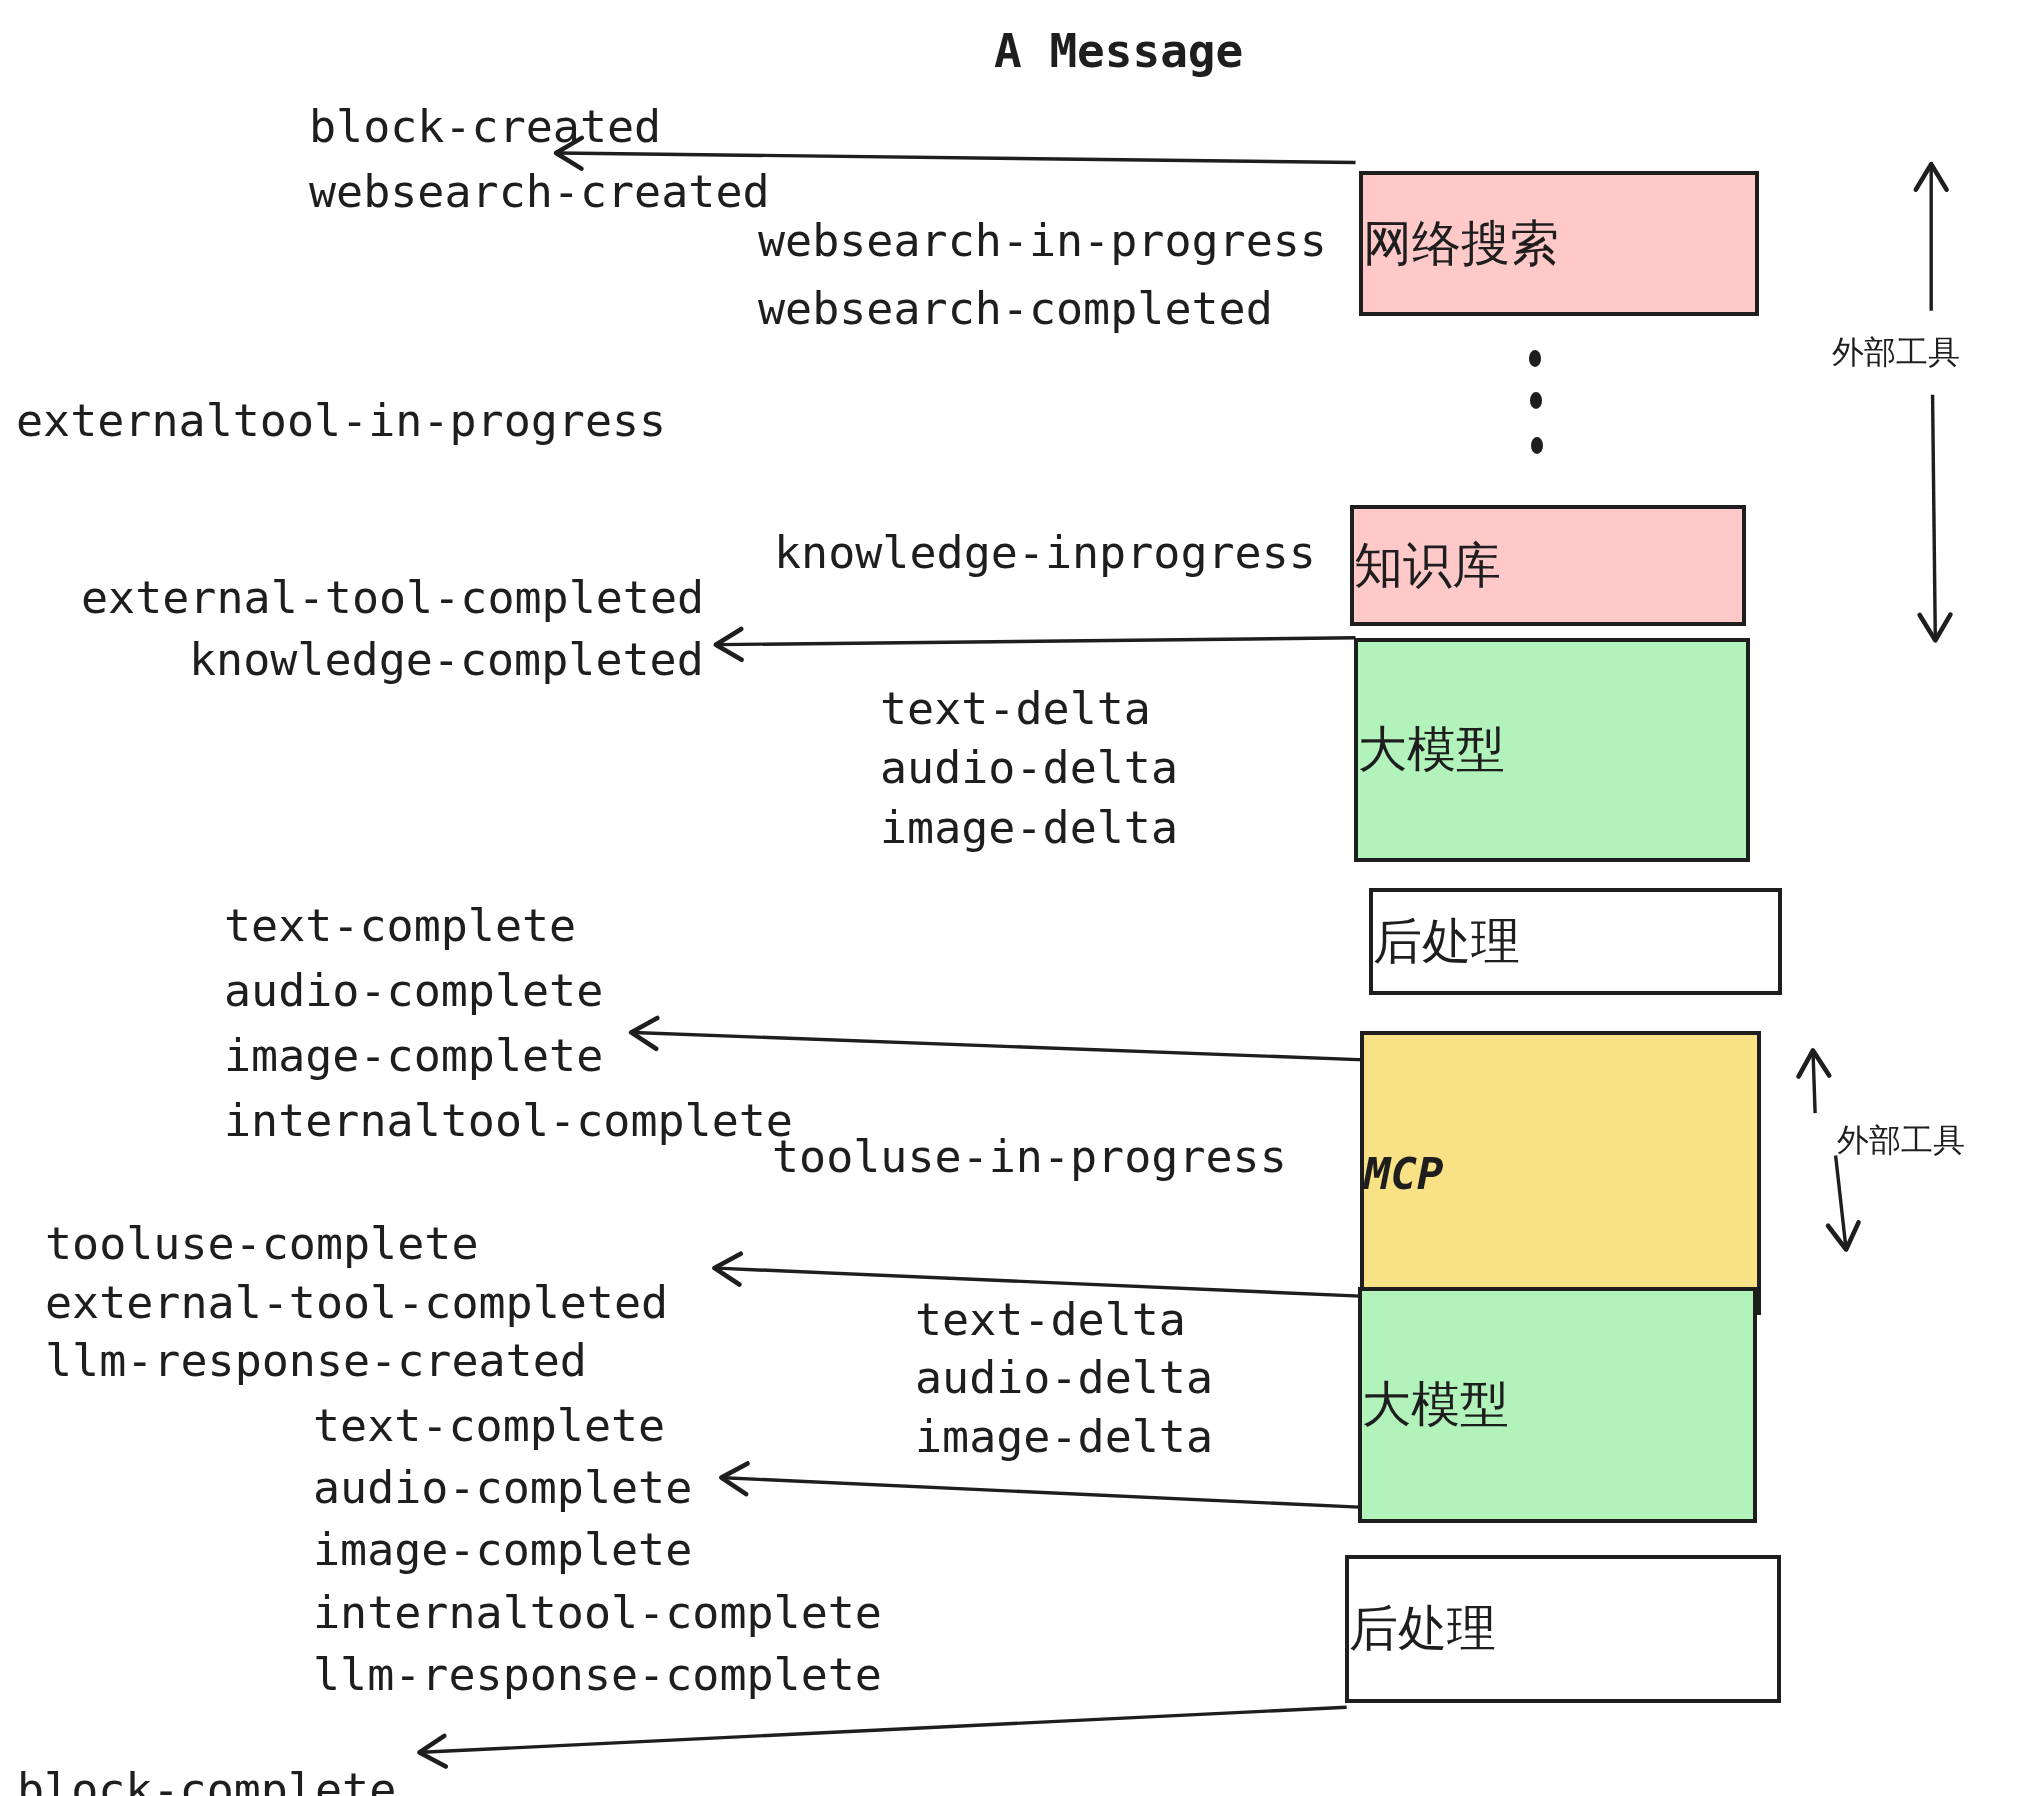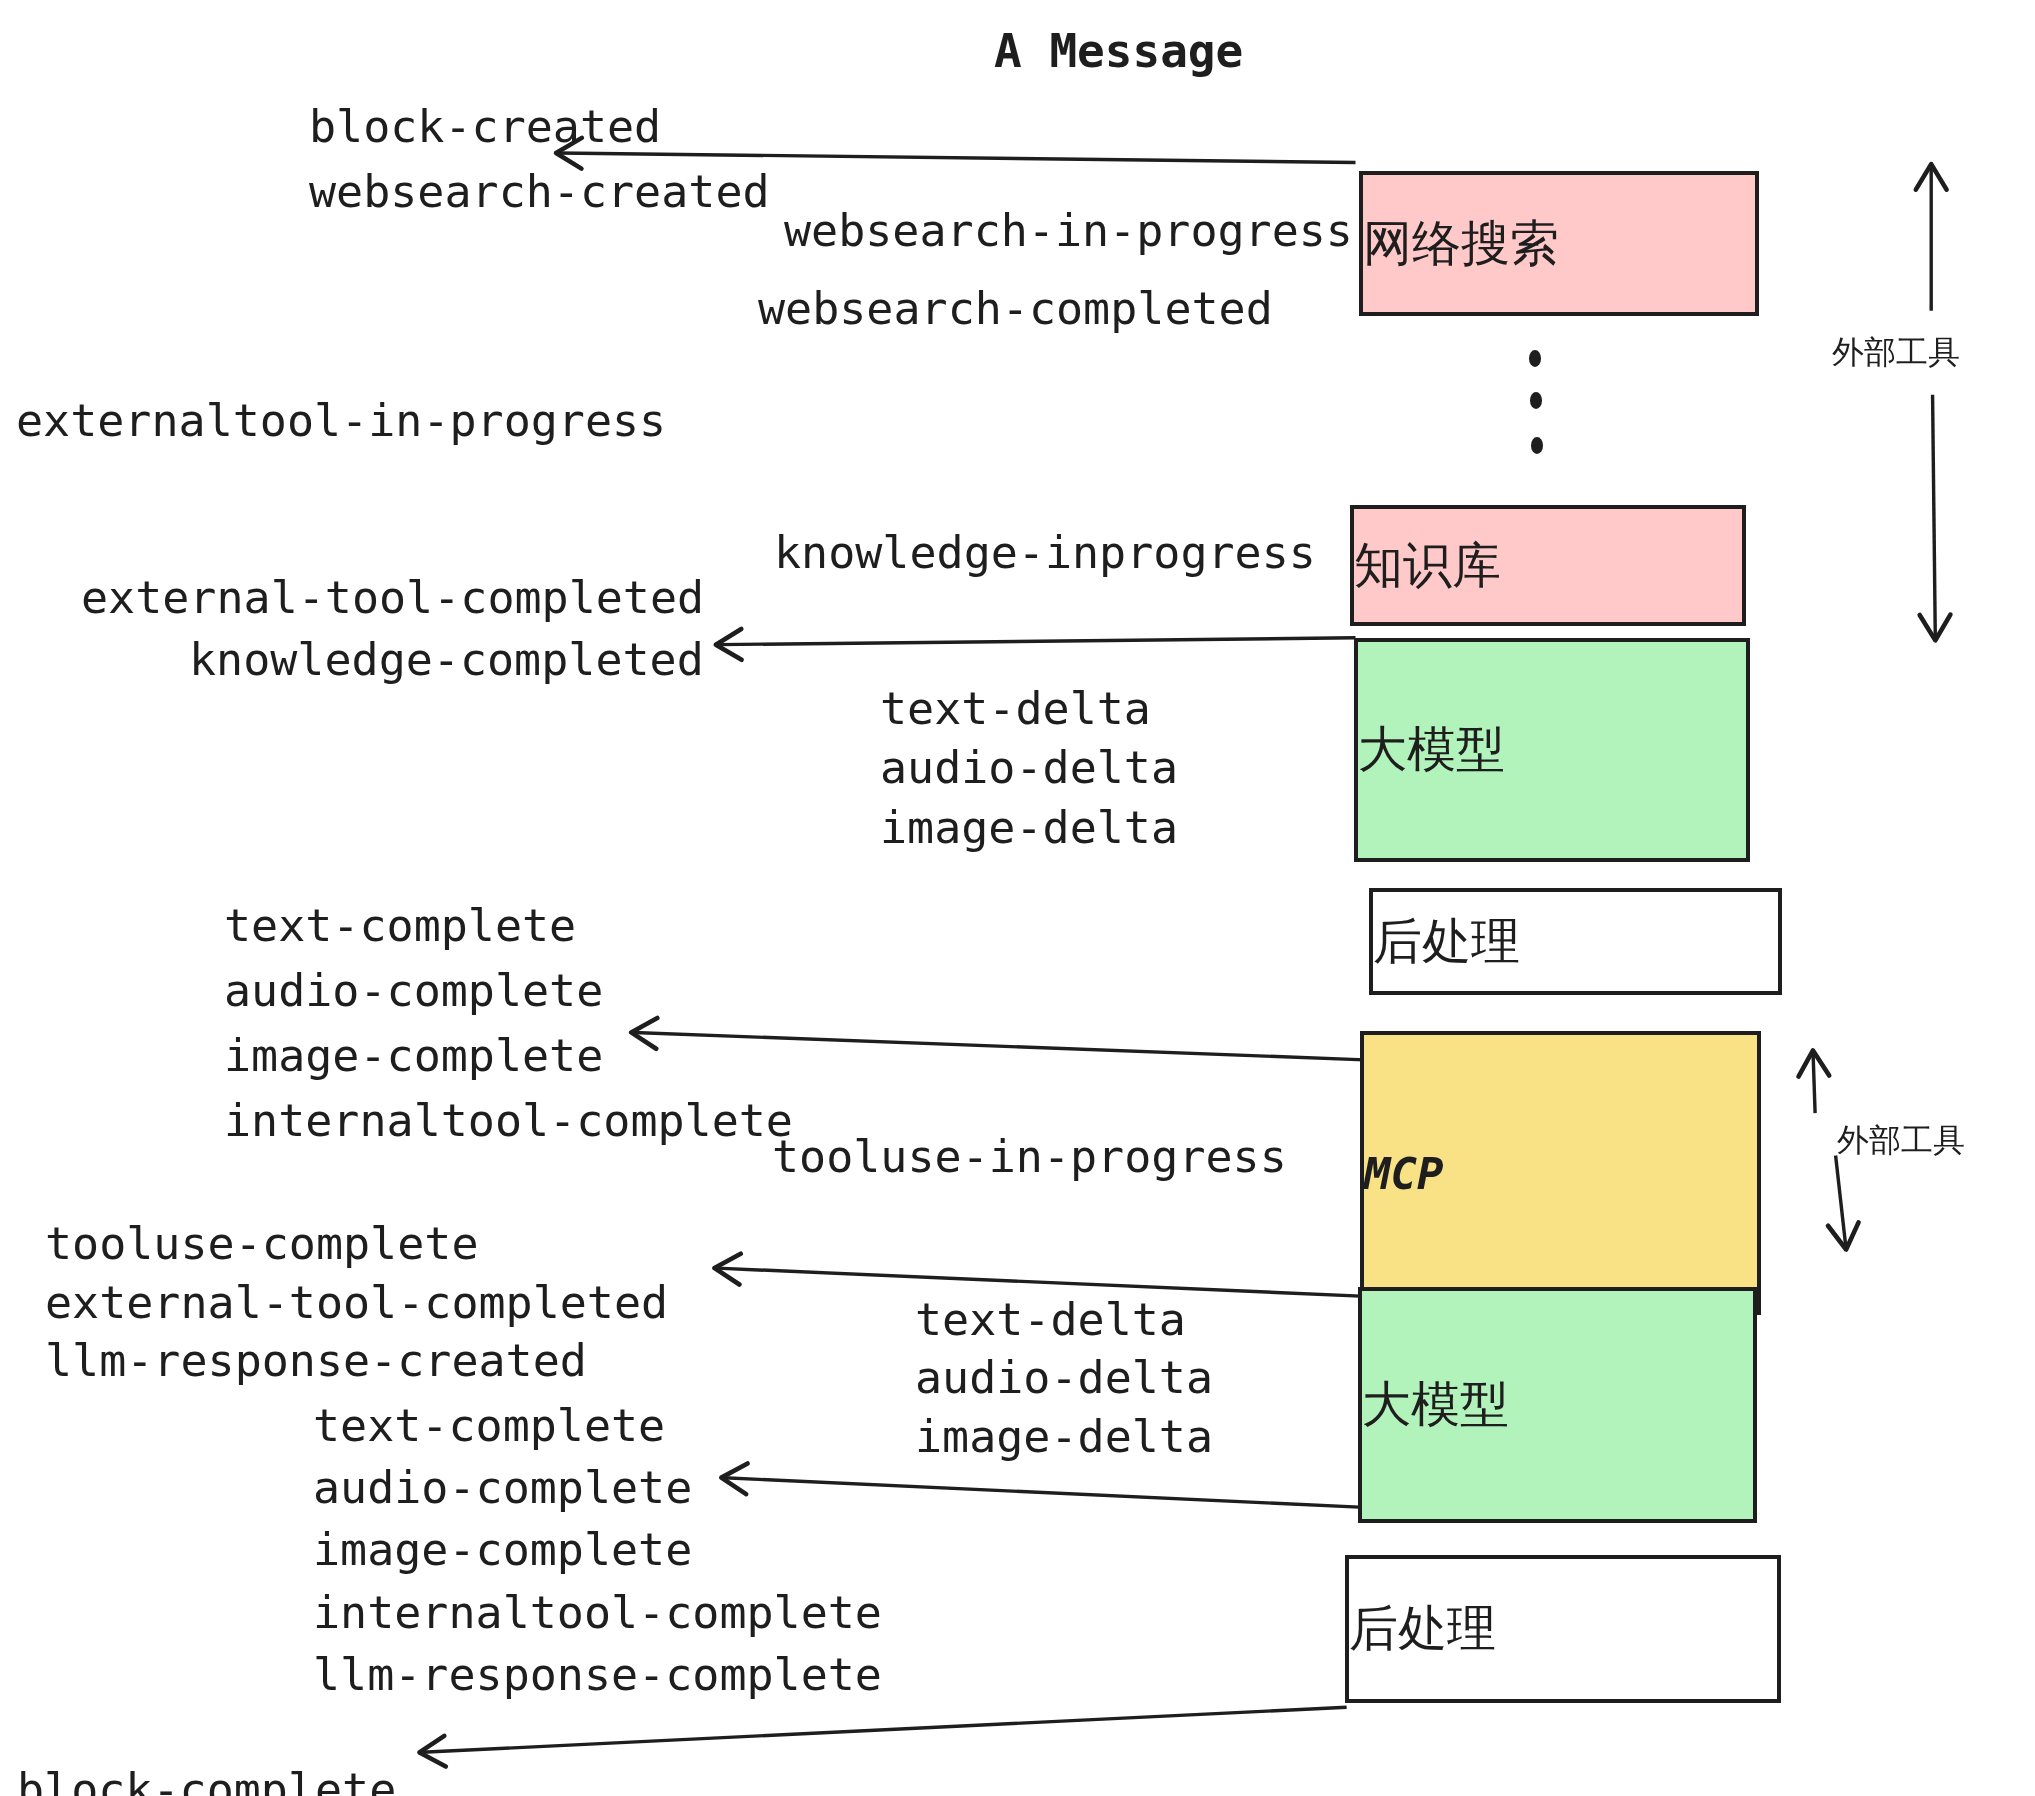--- a/index.html
+++ b/index.html
@@ -99,21 +99,21 @@
 
   <div class="dot" style="left:1529px;top:350px;"></div>
   <div class="dot" style="left:1530px;top:392px;"></div>
   <div class="dot" style="left:1531px;top:437px;"></div>
 
   <div class="side-label" style="left:1832px;top:331px;">外部工具</div>
   <div class="side-label" style="left:1837px;top:1119px;">外部工具</div>
 
   <div class="evt" style="left:309px;top:101px;">block-created</div>
   <div class="evt" style="left:309px;top:166px;">websearch-created</div>
-  <div class="evt" style="left:758px;top:205px;margin-left:26px;">websearch-in-progress</div>
+  <div class="evt" style="left:758px;top:215px;">websearch-in-progress</div>
   <div class="evt" style="left:758px;top:283px;">websearch-completed</div>
   <div class="evt" style="left:16px;top:395px;">externaltool-in-progress</div>
   <div class="evt" style="left:774px;top:527px;">knowledge-inprogress</div>
   <div class="evt" style="left:81px;top:572px;">external-tool-completed</div>
   <div class="evt" style="left:189px;top:634px;">knowledge-completed</div>
   <div class="evt" style="left:880px;top:683px;">text-delta</div>
   <div class="evt" style="left:880px;top:742px;">audio-delta</div>
   <div class="evt" style="left:880px;top:802px;">image-delta</div>
   <div class="evt" style="left:224px;top:900px;">text-complete</div>
   <div class="evt" style="left:224px;top:965px;">audio-complete</div>

